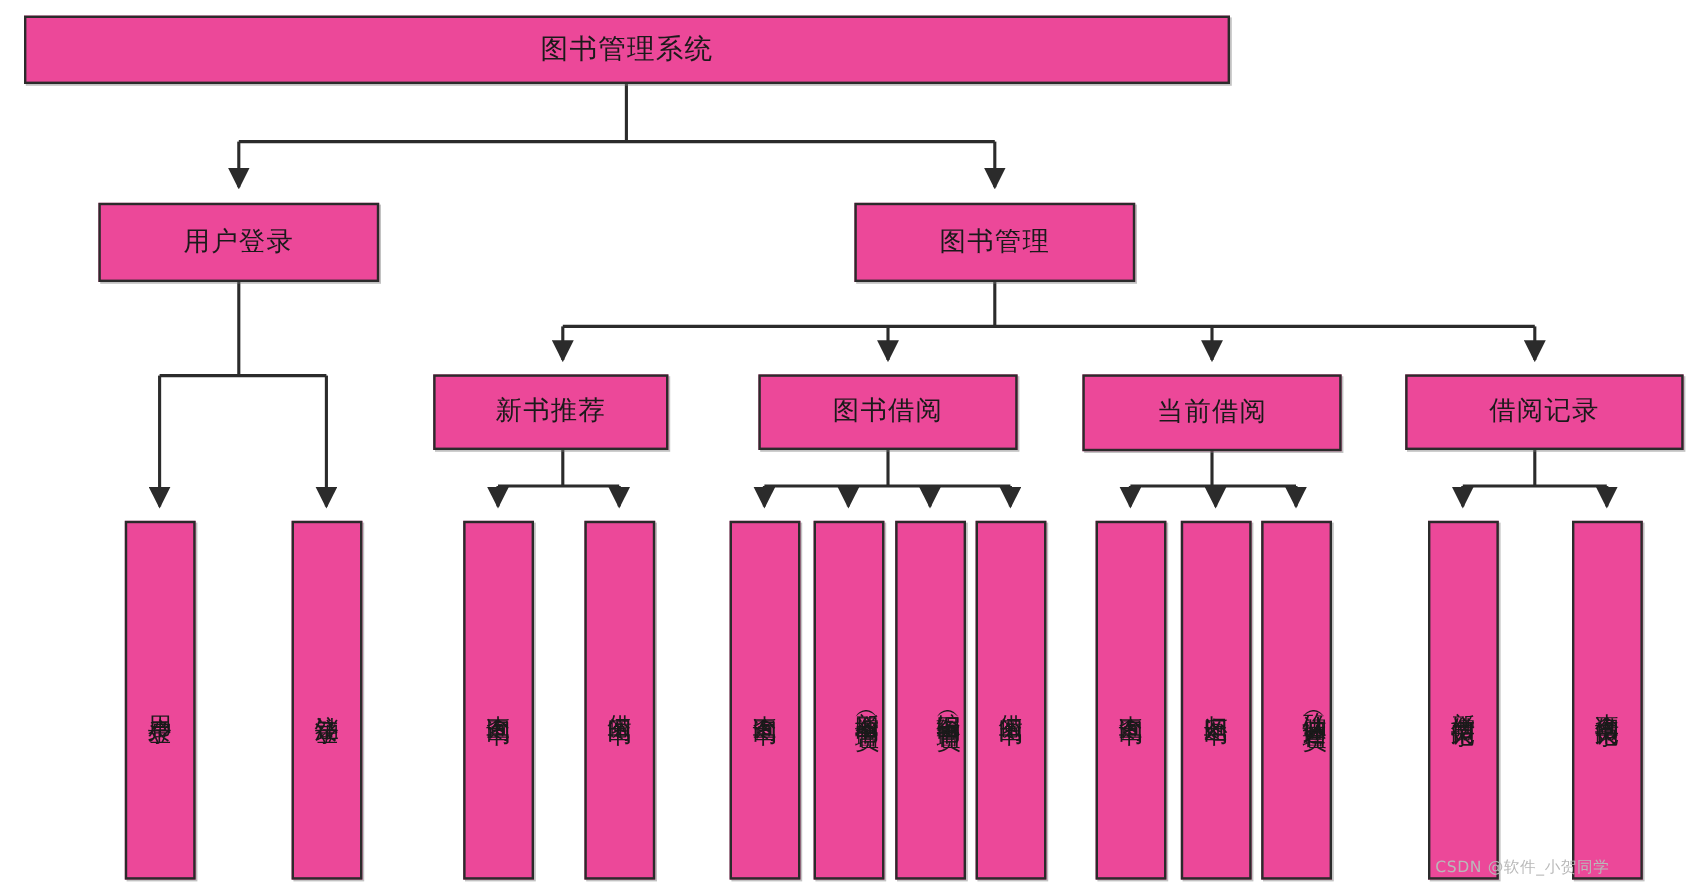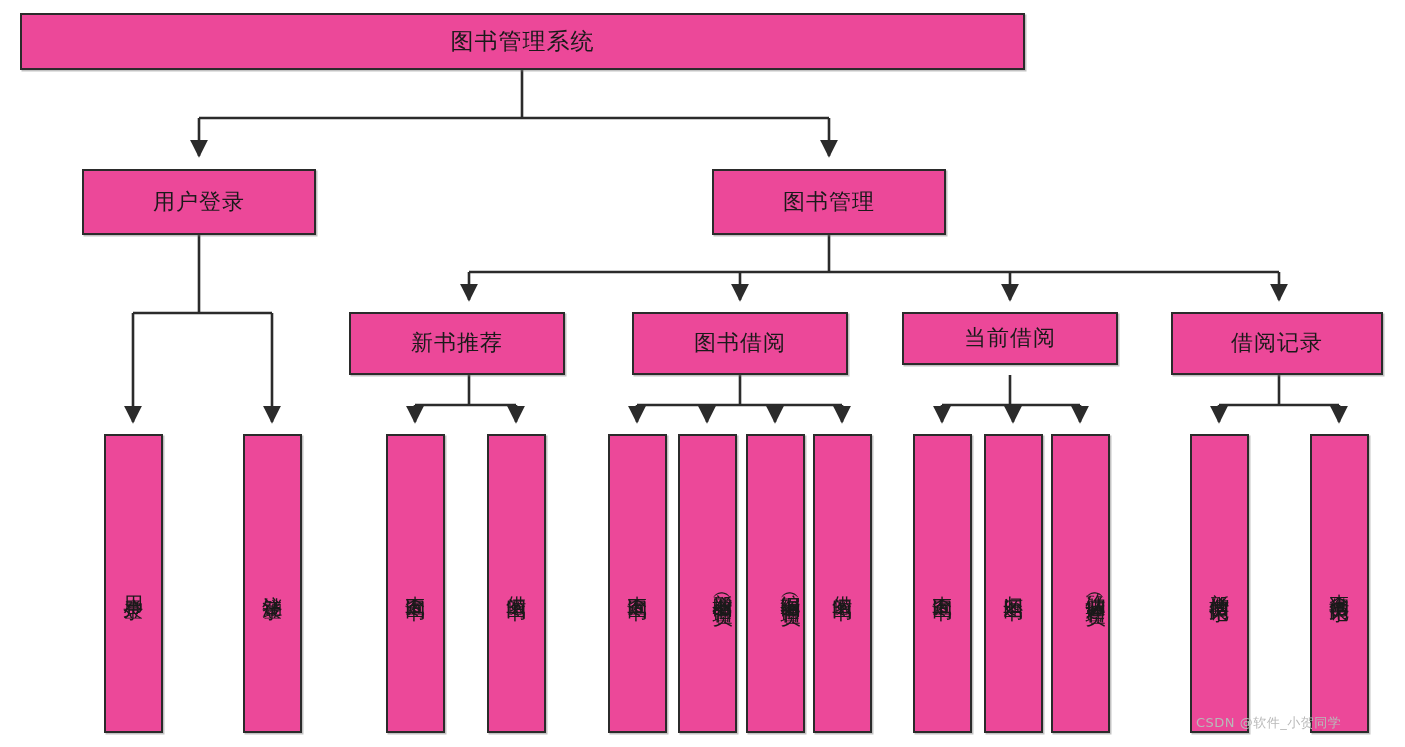--- a/index.html
+++ b/index.html
@@ -124,24 +124,24 @@
       <path d="M 1219 405 L 1219 422" marker-end="url(#arrow)"></path>
       <path d="M 1339 405 L 1339 422" marker-end="url(#arrow)"></path>
     </g>
   </svg>
 
   <div class="node horizontal root" id="node-root" style="left: 20px; top: 13px; width: 1005px; height: 57px;">图书管理系统</div>
 
   <div class="node horizontal" id="node-l2-0" style="left: 82px; top: 169px; width: 234px; height: 66px;">用户登录</div>
   <div class="node horizontal" id="node-l2-1" style="left: 712px; top: 169px; width: 234px; height: 66px;">图书管理</div>
 
-  <div class="node horizontal" id="node-l3-0" style="left: 349px; top: 312px; width: 216px; height: 63px;">新书推荐</div>
+  <div class="node horizontal" id="node-l3-0" style="left: 361px; top: 312px; width: 196px; height: 63px;">新书推荐</div>
   <div class="node horizontal" id="node-l3-1" style="left: 632px; top: 312px; width: 216px; height: 63px; text-align: center;">图书借阅</div>
-  <div class="node horizontal" id="node-l3-2" style="left: 902px; top: 312px; width: 216px; height: 53px;">当前借阅</div>
-  <div class="node horizontal" id="node-l3-3" style="left: 1171px; top: 312px; width: 212px; height: 63px;">借阅记录</div>
+  <div class="node horizontal" id="node-l3-2" style="left: 902px; top: 312px; width: 216px; height: 64px;">当前借阅</div>
+  <div class="node horizontal" id="node-l3-3" style="left: 1171px; top: 312px; width: 232px; height: 63px;">借阅记录</div>
 
   <div class="node vertical align-center" id="node-leaf-0" style="left: 104px; top: 434px; width: 59px; height: 299px;">用户登录</div>
   <div class="node vertical align-center" id="node-leaf-1" style="left: 243px; top: 434px; width: 59px; height: 299px;">注销登录</div>
   <div class="node vertical align-center" id="node-leaf-2" style="left: 386px; top: 434px; width: 59px; height: 299px;">查询图书</div>
   <div class="node vertical align-center" id="node-leaf-3" style="left: 487px; top: 434px; width: 59px; height: 299px;">借阅图书</div>
   <div class="node vertical align-center" id="node-leaf-4" style="left: 608px; top: 434px; width: 59px; height: 299px;">查询图书</div>
   <div class="node vertical" id="node-leaf-5" style="left: 678px; top: 434px; width: 59px; height: 299px;">新增图书（管理员）</div>
   <div class="node vertical" id="node-leaf-6" style="left: 746px; top: 434px; width: 59px; height: 299px;">编辑图书（管理员）</div>
   <div class="node vertical align-center" id="node-leaf-7" style="left: 813px; top: 434px; width: 59px; height: 299px;">借阅图书</div>
   <div class="node vertical align-center" id="node-leaf-8" style="left: 913px; top: 434px; width: 59px; height: 299px;">查询图书</div>

